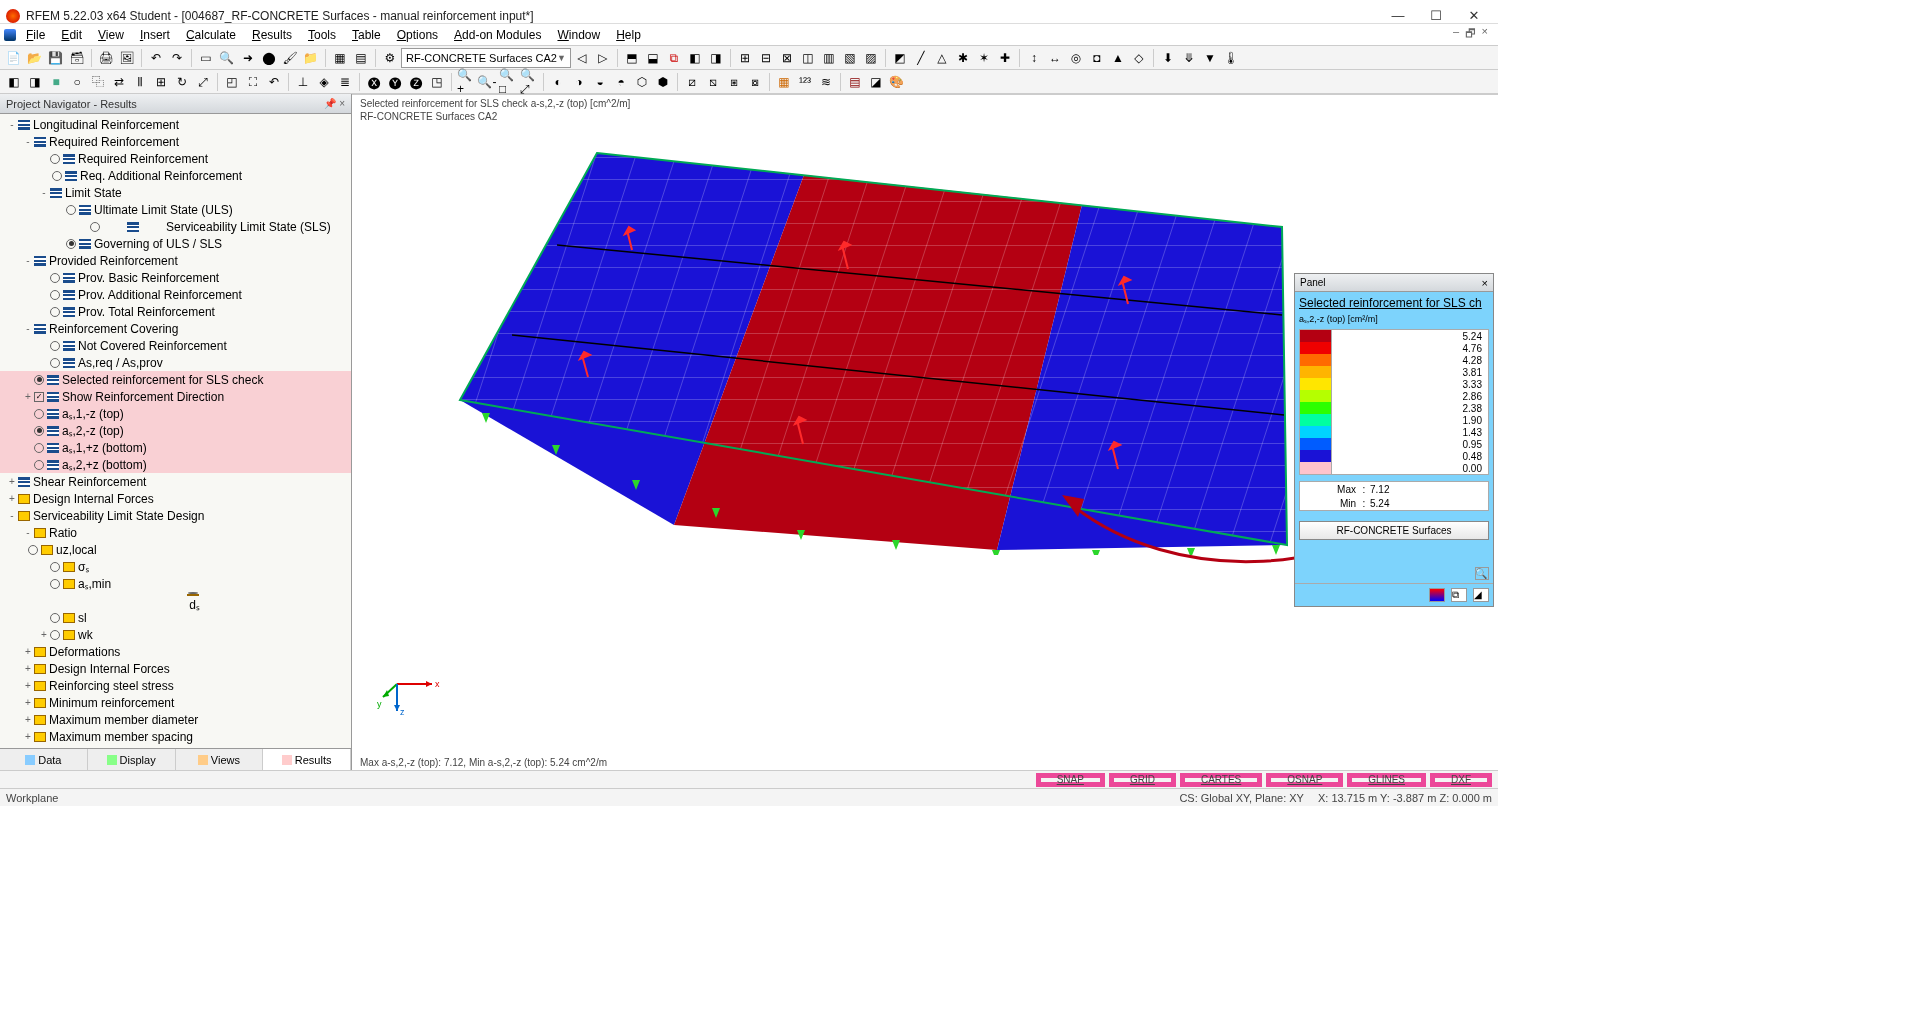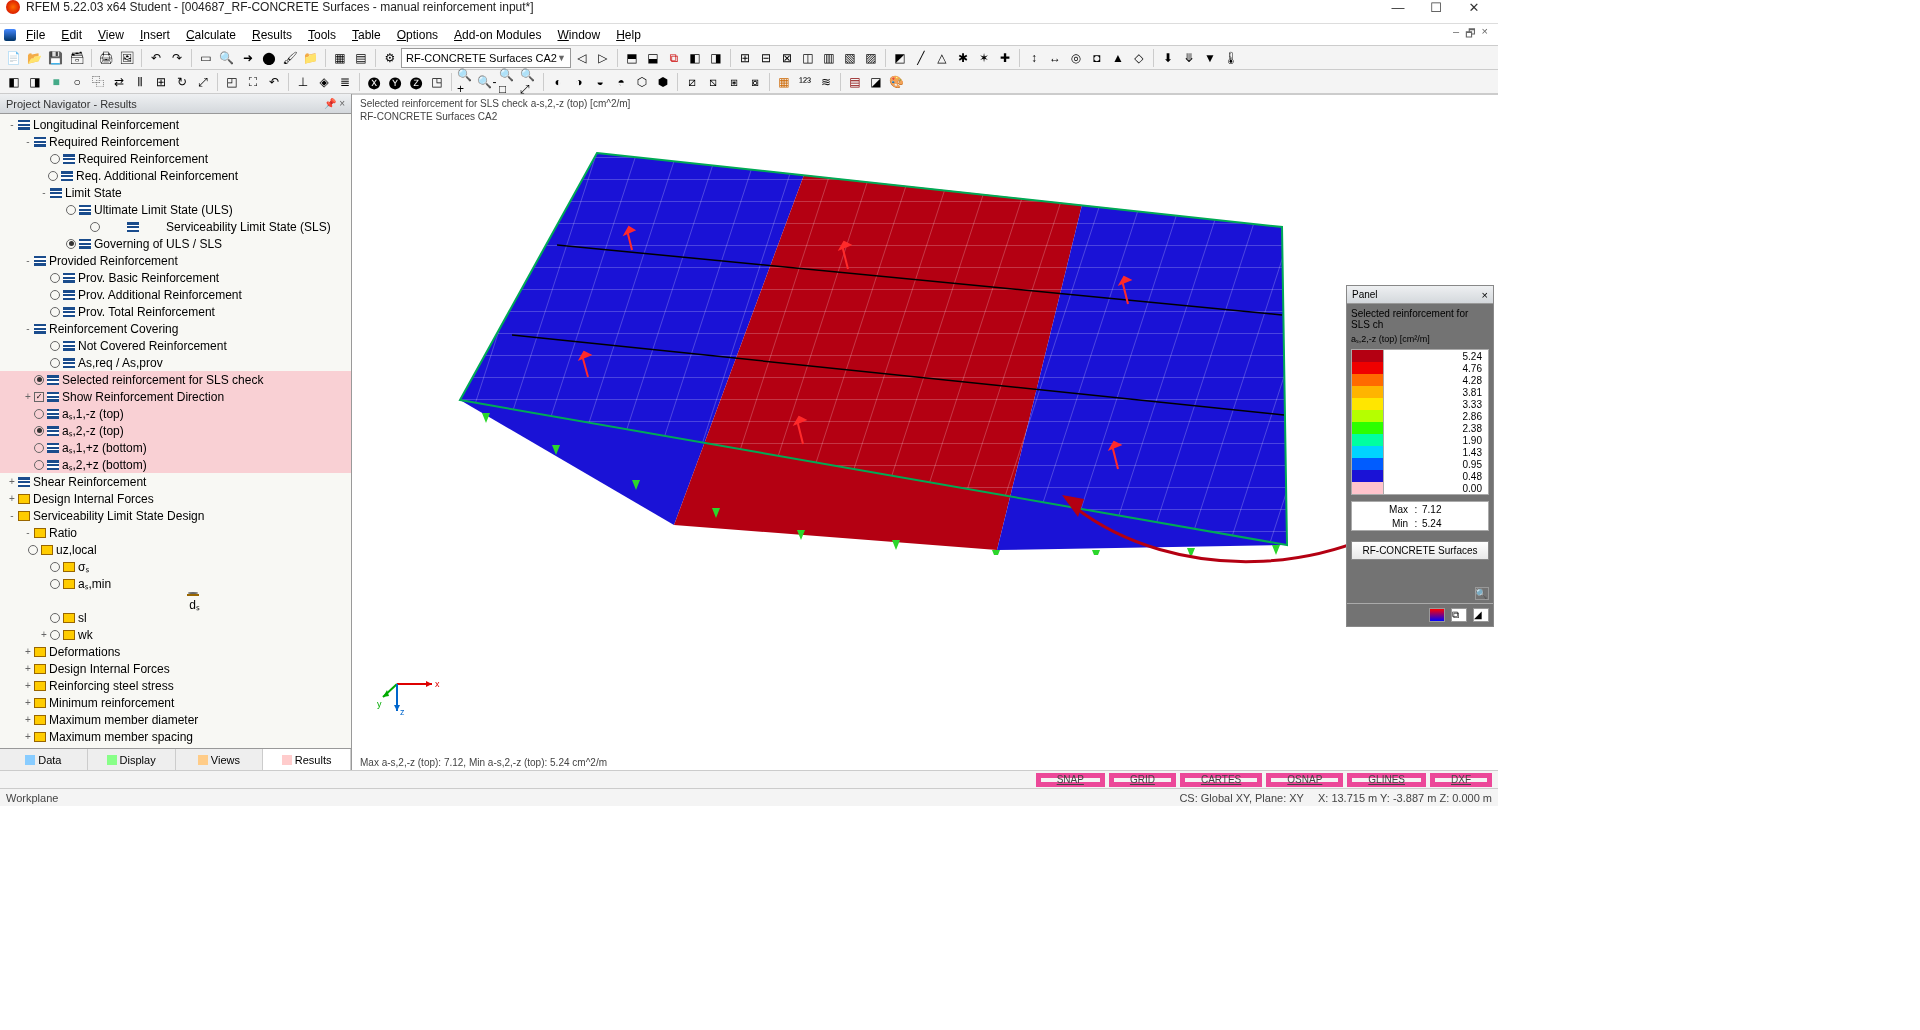--- a/index.html
+++ b/index.html
@@ -1,19 +1,19 @@
 <!DOCTYPE html>
 <html><head>
 <meta charset="utf-8">
 <style>
 * { box-sizing: border-box; margin: 0; padding: 0; font-family: 'Segoe UI', Tahoma, sans-serif; }
 body { background: #fff; width: 1498px; height: 806px; overflow: hidden; font-size: 12px; }
 
 
-.titlebar { height: 24px; background: #fff; border-bottom: 1px solid #ddd; display: flex; align-items: flex-start; padding: 0 6px; }
+.titlebar { height: 24px; background: #fff; border-bottom: 1px solid #ddd; display: flex; align-items: flex-end; padding: 0 6px; }
 .titlebar .icon-app { width: 14px; height: 14px; background: radial-gradient(circle,#ff6a00,#c00); border-radius: 50%; margin-right: 6px; }
 .titlebar .title { flex: 1; font-size: 12px; color: #222; }
 .titlebar .winbtns { display: flex; gap: 18px; padding-right: 8px; }
 .titlebar .winbtn { width: 20px; text-align: center; cursor: pointer; font-size: 13px; color: #333; }
 
 
 .menubar { height: 22px; background: #fff; display: flex; align-items: center; padding: 0 4px; gap: 2px; border-bottom: 1px solid #ccc; }
 .menubar .m { padding: 2px 8px; font-size: 12px; cursor: pointer; }
 .menubar .m u { text-decoration: underline; }
 .menubar .tail { margin-left: auto; display: flex; gap: 6px; padding-right: 6px; color: #666; font-size: 11px; }
@@ -49,25 +49,25 @@
 
 
 .viewport { flex: 1; background: #fff; position: relative; border-top: 1px solid #ccc; }
 .vp-head { position: absolute; top: 2px; left: 8px; font-size: 10px; color: #444; line-height: 13px; }
 .slab-canvas { position: absolute; top: 40px; left: 50px; width: 900px; height: 420px; }
 .axis { position: absolute; bottom: 48px; left: 25px; }
 .axis svg { overflow: visible; }
 .vp-foot { position: absolute; bottom: 2px; left: 8px; font-size: 10px; color: #444; }
 
 
-.panel { position: absolute; right: 4px; top: 190px; width: 148px; background: #737373; border: 1px solid #888; font-size: 10px; }
+.panel { position: absolute; right: 4px; top: 178px; width: 200px; background: #7dd3fc; border: 1px solid #888; font-size: 10px; }
 .panel-head { height: 18px; background: linear-gradient(#eef0f2,#d4d8dc); border-bottom: 1px solid #999; display: flex; align-items: center; padding: 0 5px; }
 .panel-head .x { margin-left: auto; cursor: pointer; font-size: 11px; }
 .panel-body { padding: 4px; }
-.panel-body .ptitle { font-size: 10px; margin-bottom: 2px; }
+.panel-body .ptitle { font-size: 12px; margin-bottom: 2px; text-decoration: underline; }
 .panel-body .psub { font-size: 9px; margin-bottom: 4px; }
 .legend { border: 1px solid #aaa; background: #fff; }
 .legend-row { display: flex; align-items: center; height: 12px; }
 .legend-row .sw { width: 32px; height: 12px; border-right: 1px solid #aaa; }
 .legend-row .lv { flex: 1; text-align: right; padding-right: 6px; font-size: 10px; }
 .minmax { margin-top: 6px; border: 1px solid #aaa; background: #fff; }
 .minmax-row { display: flex; height: 14px; align-items: center; }
 .minmax-row .l { width: 60px; text-align: right; padding-right: 4px; }
 .minmax-row .c { width: 8px; text-align: center; }
 .minmax-row .v { flex: 1; padding-left: 2px; }
@@ -239,21 +239,21 @@
           <span class="exp">-</span>
           <span class="ic bars"></span>
           <span>Required Reinforcement</span>
         </div>
         <div class="tree-item" style="padding-left: 38px;">
           <span class="exp"></span>
           <span class="rad"></span>
           <span class="ic bars"></span>
           <span>Required Reinforcement</span>
         </div>
-        <div class="tree-item" style="padding-left: 36px;">
+        <div class="tree-item" style="padding-left: 28px; margin-left: 12px;">
           <span class="exp"></span>
           <span class="rad"></span>
           <span class="ic bars"></span>
           <span>Req. Additional Reinforcement</span>
         </div>
         <div class="tree-item" style="padding-left: 38px;">
           <span class="exp">-</span>
           <span class="ic bars"></span>
           <span>Limit State</span>
         </div>

